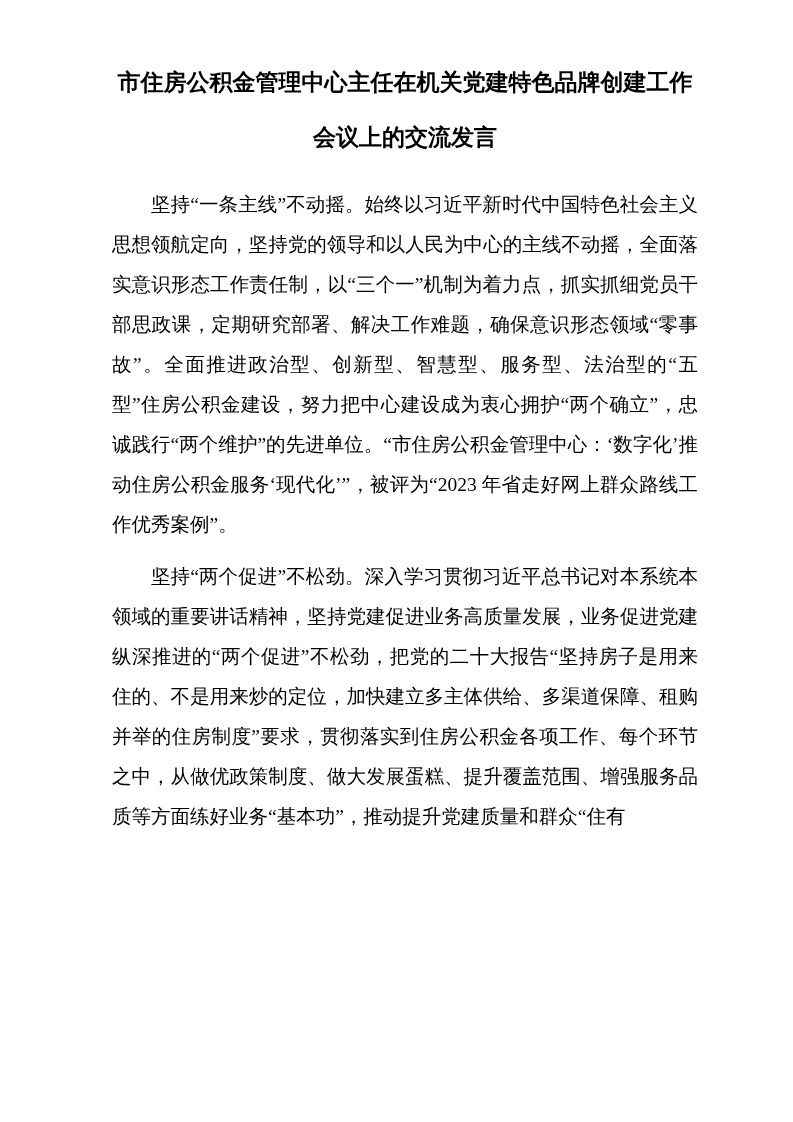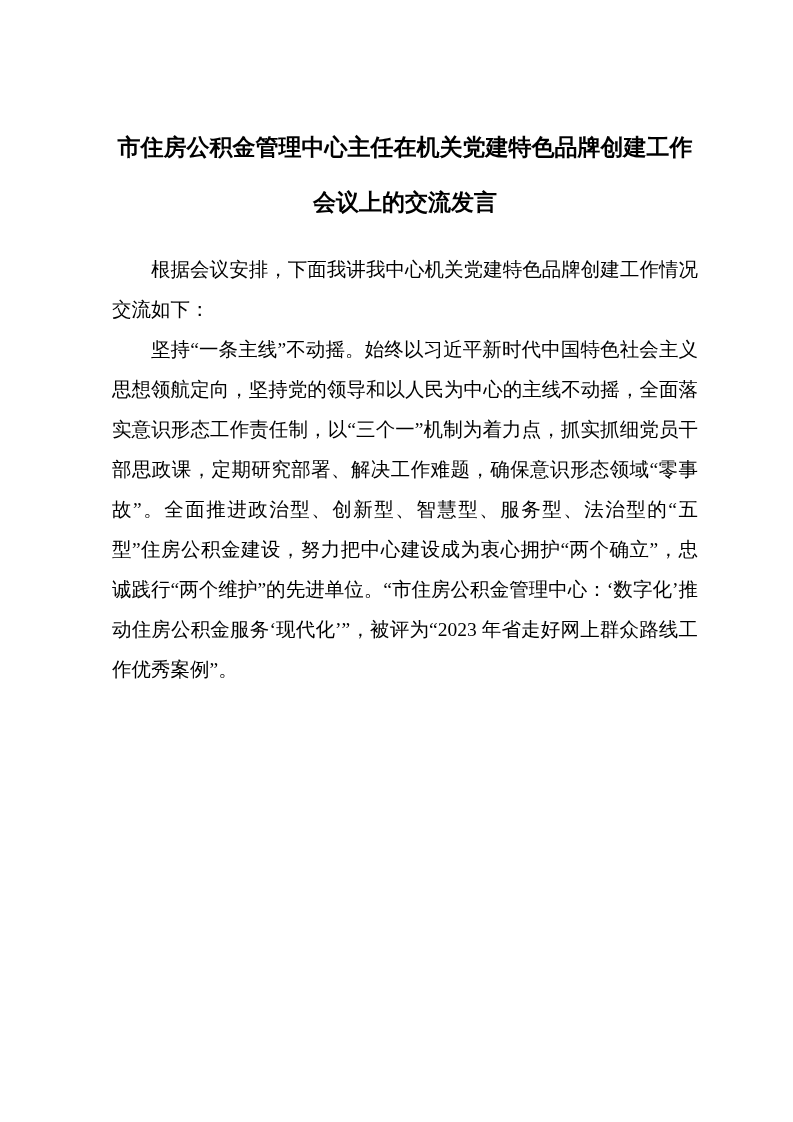--- a/index.html
+++ b/index.html
@@ -7,21 +7,21 @@
     padding: 0;
     background: #ffffff;
   }
   .page {
     position: relative;
     width: 793px;
     height: 1122px;
     box-sizing: border-box;
     background: #ffffff;
     color: #000000;
-    padding: 120px 95px 0 112px;
+    padding: 55px 95px 0 112px;
     overflow: hidden;
     font-family: "Liberation Serif", "DejaVu Serif", serif;
   }
   .doc-title {
     font-size: 23px;
     font-weight: bold;
     line-height: 55px;
     text-align: center;
     margin: 0 0 20px 0;
     letter-spacing: 0;
@@ -40,18 +40,18 @@
   .para.mid-paragraph {
     margin-bottom: 12px;
   }
 </style>
 </head>
 <body>
 
 <div class="page">
   <h1 class="doc-title">市住房公积金管理中心主任在机关党建特色品牌创建工作会议上的交流发言</h1>
 
-  <p class="para">根据会议安排，下面我讲我中心机关党建特色品牌创建工作情况交流如下：</p>
 
 
   <p class="para mid-paragraph">坚持“一条主线”不动摇。始终以习近平新时代中国特色社会主义思想领航定向，坚持党的领导和以人民为中心的主线不动摇，全面落实意识形态工作责任制，以“三个一”机制为着力点，抓实抓细党员干部思政课，定期研究部署、解决工作难题，确保意识形态领域“零事故”。全面推进政治型、创新型、智慧型、服务型、法治型的“五型”住房公积金建设，努力把中心建设成为衷心拥护“两个确立”，忠诚践行“两个维护”的先进单位。“市住房公积金管理中心：‘数字化’推动住房公积金服务‘现代化’”，被评为“2023 年省走好网上群众路线工作优秀案例”。</p>
 
+  <p class="para">坚持“两个促进”不松劲。深入学习贯彻习近平总书记对本系统本领域的重要讲话精神，坚持党建促进业务高质量发展，业务促进党建纵深推进的“两个促进”不松劲，把党的二十大报告“坚持房子是用来住的、不是用来炒的定位，加快建立多主体供给、多渠道保障、租购并举的住房制度”要求，贯彻落实到住房公积金各项工作、每个环节之中，从做优政策制度、做大发展蛋糕、提升覆盖范围、增强服务品质等方面练好业务“基本功”，推动提升党建质量和群众“住有</p>
 </div>
 
 </body></html>

